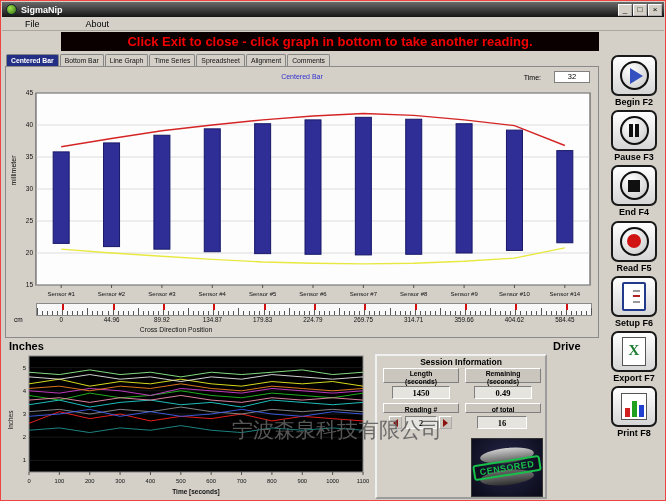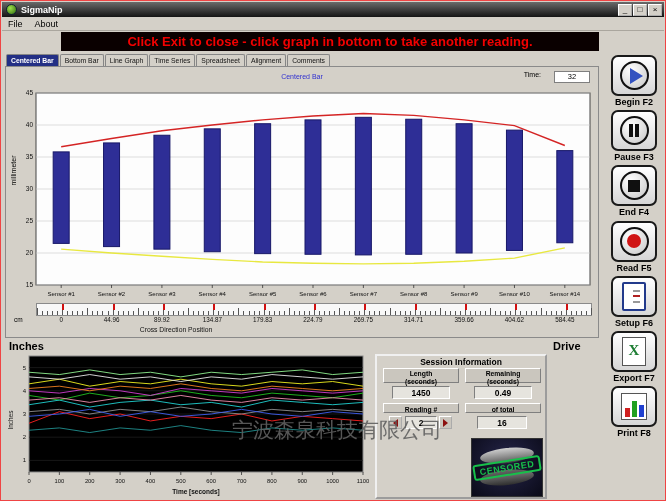--- a/index.html
+++ b/index.html
@@ -13,33 +13,33 @@
   .title{color:#fff;font-size:9px;font-weight:bold;}
   .winbtns{margin-left:auto;display:flex;gap:1px;}
   .wbtn{width:14px;height:12px;background:#d4d0c8;border:1px outset #fff;font-size:8px;line-height:9px;
         text-align:center;padding:0;color:#000;font-family:"Liberation Sans",sans-serif;}
   .wbtn-min::after{content:"_";}
   .wbtn-max::after{content:"\25A1";}
   .wbtn-close::after{content:"\00D7";}
   
   .menubar{position:absolute;top:16px;left:1px;right:1px;height:13px;background:#d4d0c8;
            border-bottom:1px solid #aaa69e;font-size:9px;display:flex;align-items:center;}
-  .menu-item{padding:0 6px;}
+  .menu-item{padding:0 23px;}
   
   .banner{position:absolute;top:31px;left:60px;width:538px;height:19px;background:#0a0000;color:#f20000;
           font-size:13px;font-weight:bold;text-align:center;line-height:19px;white-space:nowrap;overflow:hidden;}
   
   .tabs{position:absolute;top:53px;left:5px;height:12px;display:flex;gap:1px;z-index:3;}
   .tab{font-size:6.8px;line-height:11px;padding:0 4px;background:#d4d0c8;border:1px solid #868686;
        border-bottom:none;border-radius:2px 2px 0 0;color:#111;}
   .tab.sel{background:#232f85;color:#fff;font-weight:bold;}
   
   .chart-panel{position:absolute;top:65px;left:4px;width:594px;height:272px;background:#d4d0c8;border:1px solid #8a8a8a;box-sizing:border-box;}
   .chart-title{position:absolute;top:6px;left:0;right:0;text-align:center;font-size:7px;color:#2f2fd0;z-index:4;}
-  .time-wrap{position:absolute;top:4px;right:8px;font-size:7px;display:flex;gap:13px;z-index:4;}
+  .time-wrap{position:absolute;top:4px;right:8px;font-size:7px;display:flex;align-items:center;gap:13px;z-index:4;}
   .time-box{display:inline-block;width:34px;height:10px;background:#fff;border:1px solid #7f7f7f;
             font-size:7.5px;text-align:center;line-height:10px;}
   #topChart{position:absolute;top:22px;left:10px;}
   .ylab-mm{position:absolute;left:-23px;top:100px;width:60px;text-align:center;font-size:7px;transform:rotate(-90deg);}
   .ruler{position:absolute;top:236px;left:30px;width:554px;height:11px;background:#f8f8f8;border:1px solid #8a8a8a;}
   .rtick{position:absolute;bottom:0;width:1px;height:4px;background:#555;}
   .rtick.maj{height:7px;}
   .redtick{position:absolute;top:0;width:2px;height:6px;background:#d01010;}
   .ruler-nums{position:absolute;top:249px;left:30px;width:554px;height:8px;}
   .rnum{position:absolute;width:40px;text-align:center;font-size:6.3px;color:#111;}
@@ -54,21 +54,21 @@
   
   .session{position:absolute;top:353px;left:374px;width:172px;height:145px;background:#d4d0c8;
            border:2px outset #f0f0f0;box-sizing:border-box;}
   .sess-title{position:absolute;top:1px;left:0;right:0;text-align:center;font-weight:bold;font-size:8.5px;}
   .sess-h{position:absolute;width:76px;height:15px;font-size:6.8px;font-weight:bold;text-align:center;
           white-space:pre-line;line-height:7.5px;background:#cac6be;border:1px solid;
           border-color:#fff #7f7f7f #7f7f7f #fff;box-sizing:border-box;padding-top:1px;}
   #h-length{top:12px;left:6px;} #h-remaining{top:12px;left:88px;}
   #h-reading{top:47px;left:6px;height:10px;line-height:9px;} #h-oftotal{top:47px;left:88px;height:10px;line-height:9px;}
   .sess-v{position:absolute;height:13px;background:#e6e4de;border:1px solid;border-color:#7f7f7f #fff #fff #7f7f7f;
-          font-size:8.5px;font-weight:bold;text-align:center;line-height:12px;box-sizing:border-box;}
+          font-size:8.5px;font-weight:bold;text-align:center;line-height:12px;box-sizing:border-box;font-family:Liberation Serif, serif;}
   #v-length{top:30px;left:15px;width:58px;} #v-remaining{top:30px;left:97px;width:58px;}
   #v-reading{top:60px;left:28px;width:32px;}
   #v-oftotal{top:60px;left:100px;width:50px;}
   .arrow-btn{position:absolute;width:13px;height:13px;background:#cac6be;border:1px outset #fff;padding:0;
              display:flex;align-items:center;justify-content:center;}
   #btn-prev{top:60px;left:12px;} #btn-next{top:60px;left:62px;}
   .arrow-tri{display:inline-block;width:0;height:0;}
   #btn-prev .arrow-tri{border-right:5px solid #8c1010;border-top:4px solid transparent;border-bottom:4px solid transparent;}
   #btn-next .arrow-tri{border-left:5px solid #8c1010;border-top:4px solid transparent;border-bottom:4px solid transparent;}
   .logo-box{position:absolute;top:82px;left:94px;width:70px;height:57px;border:1px solid #333;overflow:hidden;

